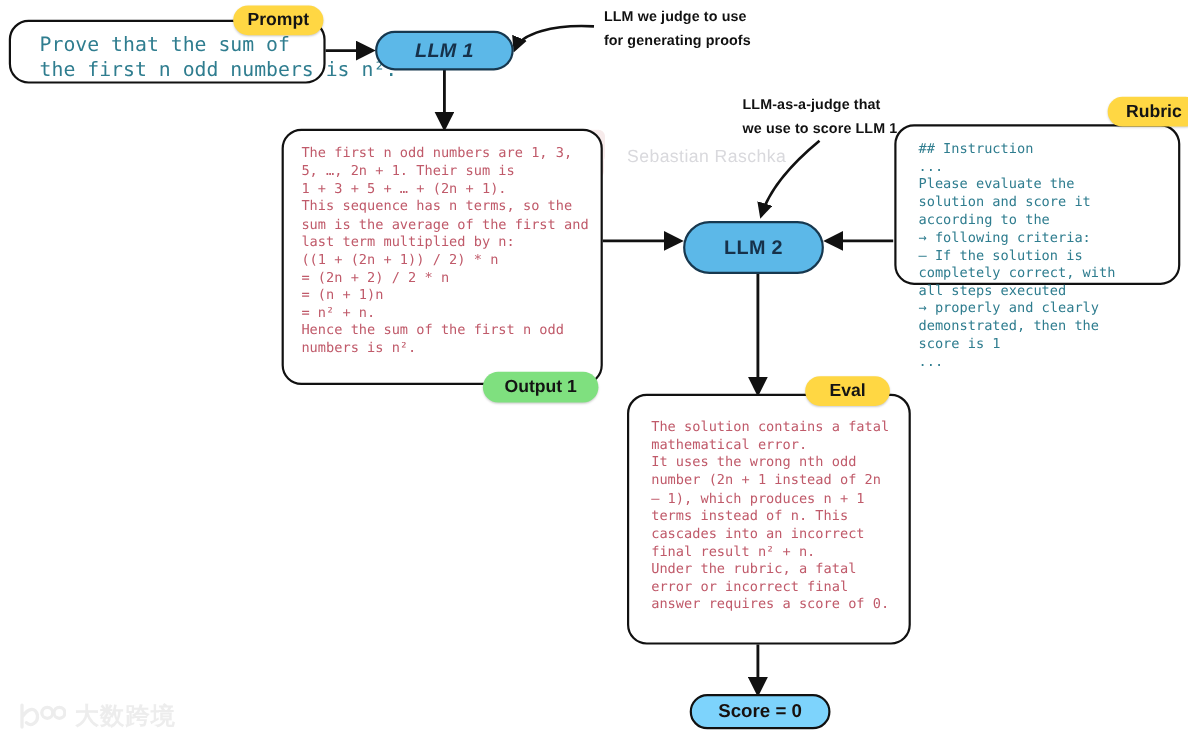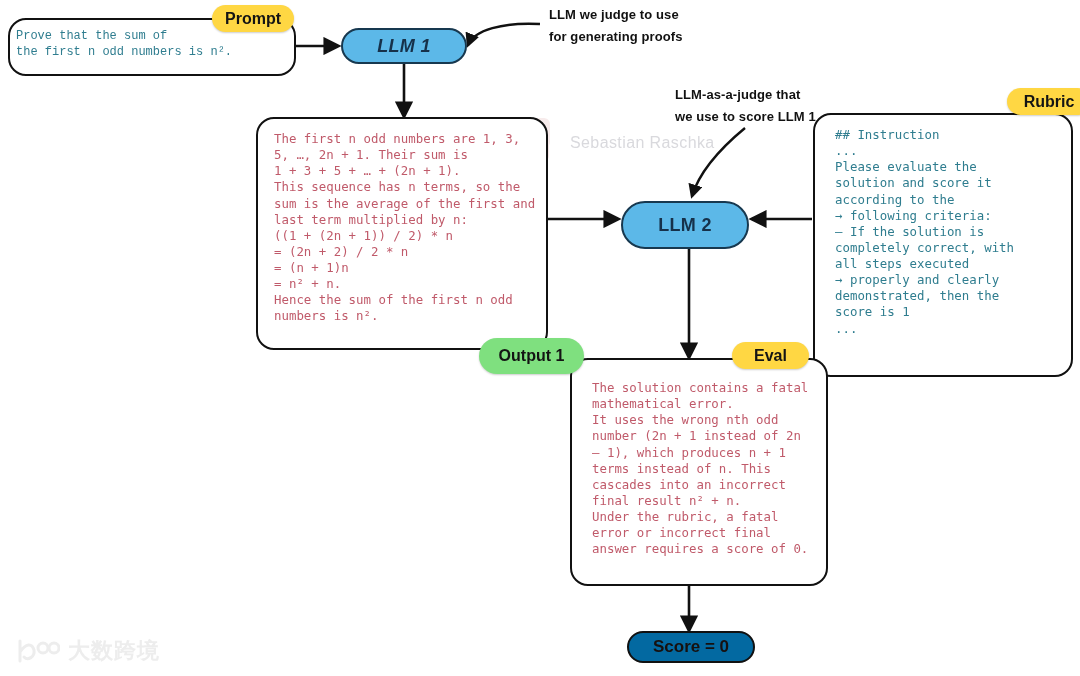--- a/index.html
+++ b/index.html
@@ -43,21 +43,21 @@
     text-align:center;
   }
   .pill-llm{
     background:#5cb8e8;
     color:#16314a;
     border-color:#17384f;
     font-size:18px;
     letter-spacing:.3px;
   }
   .pill-score{
-    background:#0369a1;
+    background:#7dd3fc;
     color:#17100e;
     border-color:#111;
     font-size:17px;
   }
 
   
   .tag{
     position:absolute;
     box-sizing:border-box;
     display:flex;align-items:center;justify-content:center;
@@ -156,21 +156,21 @@
   <div id="wm-bottom" style="left:14px;top:636px;">
     <svg width="46" height="28" viewBox="0 0 46 28">
       <path d="M6 4 L6 24 M6 15 C 12 6, 18 6, 20 13 C 21 20, 14 24, 10 20" stroke="#ededed" stroke-width="3" fill="none" stroke-linecap="round"></path>
       <circle cx="29" cy="11" r="5" stroke="#ededed" stroke-width="3" fill="none"></circle>
       <circle cx="40" cy="11" r="5" stroke="#ededed" stroke-width="3" fill="none"></circle>
     </svg>
     <span class="cn">大数跨境</span>
   </div>
 
   <div class="textbox" style="left:8px;top:18px;width:288px;height:58px;">
-    <div class="boxtext teal" style="position:absolute;left:6px;top:9px;font-size:12px;font-family:Liberation Mono, monospace;">Prove that the sum of
+    <div class="boxtext teal" style="position:absolute;left:26px;top:9px;font-size:18px;">Prove that the sum of
 the first n odd numbers is n².</div>
   </div>
   <div class="tag tag-yellow" style="left:212px;top:5px;width:82px;height:27px;text-align:right;">Prompt</div>
 
   <div class="pill pill-llm" style="left:341px;top:28px;width:126px;height:36px;font-style:italic;">LLM 1</div>
 
   <div class="annot" style="left:549px;top:4px;">LLM we judge to use
 for generating proofs</div>
 
   <div class="textbox" style="left:256px;top:117px;width:292px;height:233px;padding-left:37px;">
@@ -180,28 +180,28 @@
 This sequence has n terms, so the
 sum is the average of the first and
 last term multiplied by n:
 ((1 + (2n + 1)) / 2) * n
 = (2n + 2) / 2 * n
 = (n + 1)n
 = n² + n.
 Hence the sum of the first n odd
 numbers is n².</div>
   </div>
-  <div class="tag tag-green" style="left:439px;top:338px;width:105px;height:36px;margin-left:40px;">Output 1</div>
+  <div class="tag tag-green" style="left:439px;top:338px;width:105px;height:28px;">Output 1</div>
 
   <div class="pill pill-llm" style="left:621px;top:201px;width:128px;height:48px;">LLM 2</div>
 
   <div class="annot" style="left:675px;top:84px;">LLM-as-a-judge that
 we use to score LLM 1</div>
 
-  <div class="textbox" style="left:813px;top:113px;width:260px;height:264px;">
+  <div class="textbox" style="left:813px;top:113px;width:260px;height:146px;">
     <div class="boxtext teal" style="position:absolute;left:20px;top:12px;font-size:12.4px;">## Instruction
 ...
 Please evaluate the
 solution and score it
 according to the
 → following criteria:
 – If the solution is
 completely correct, with
 all steps executed
 → properly and clearly

